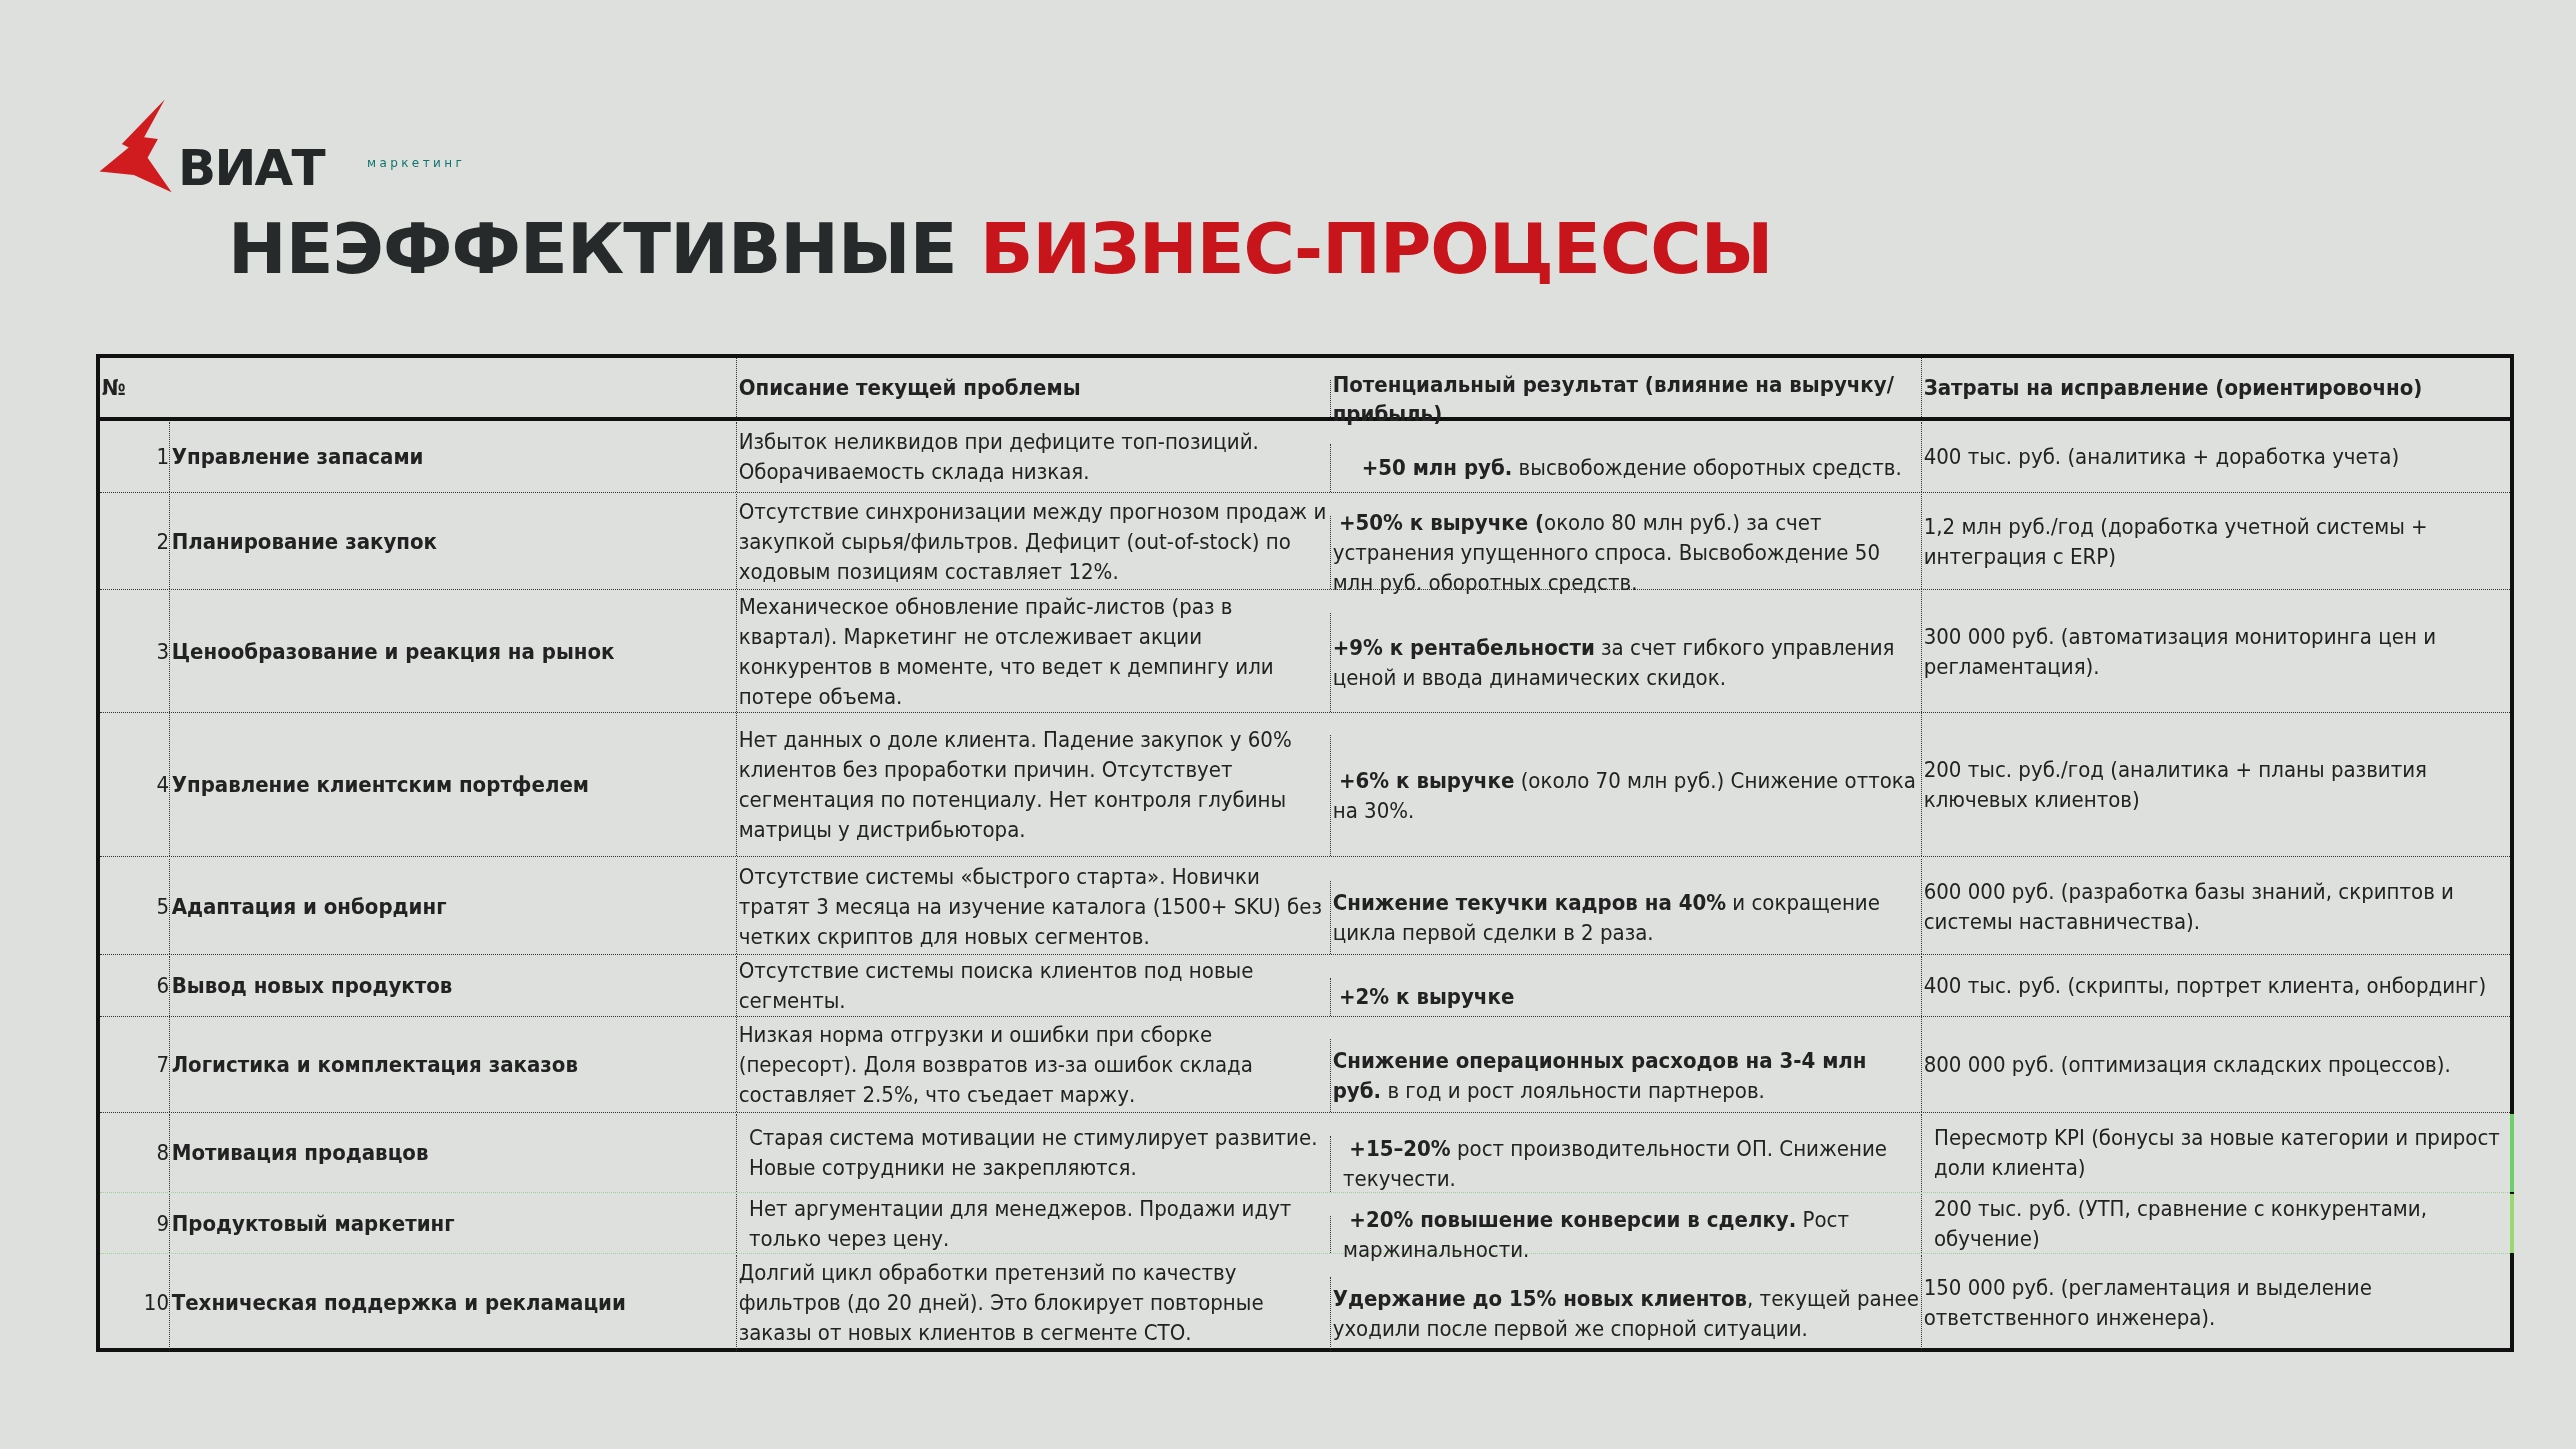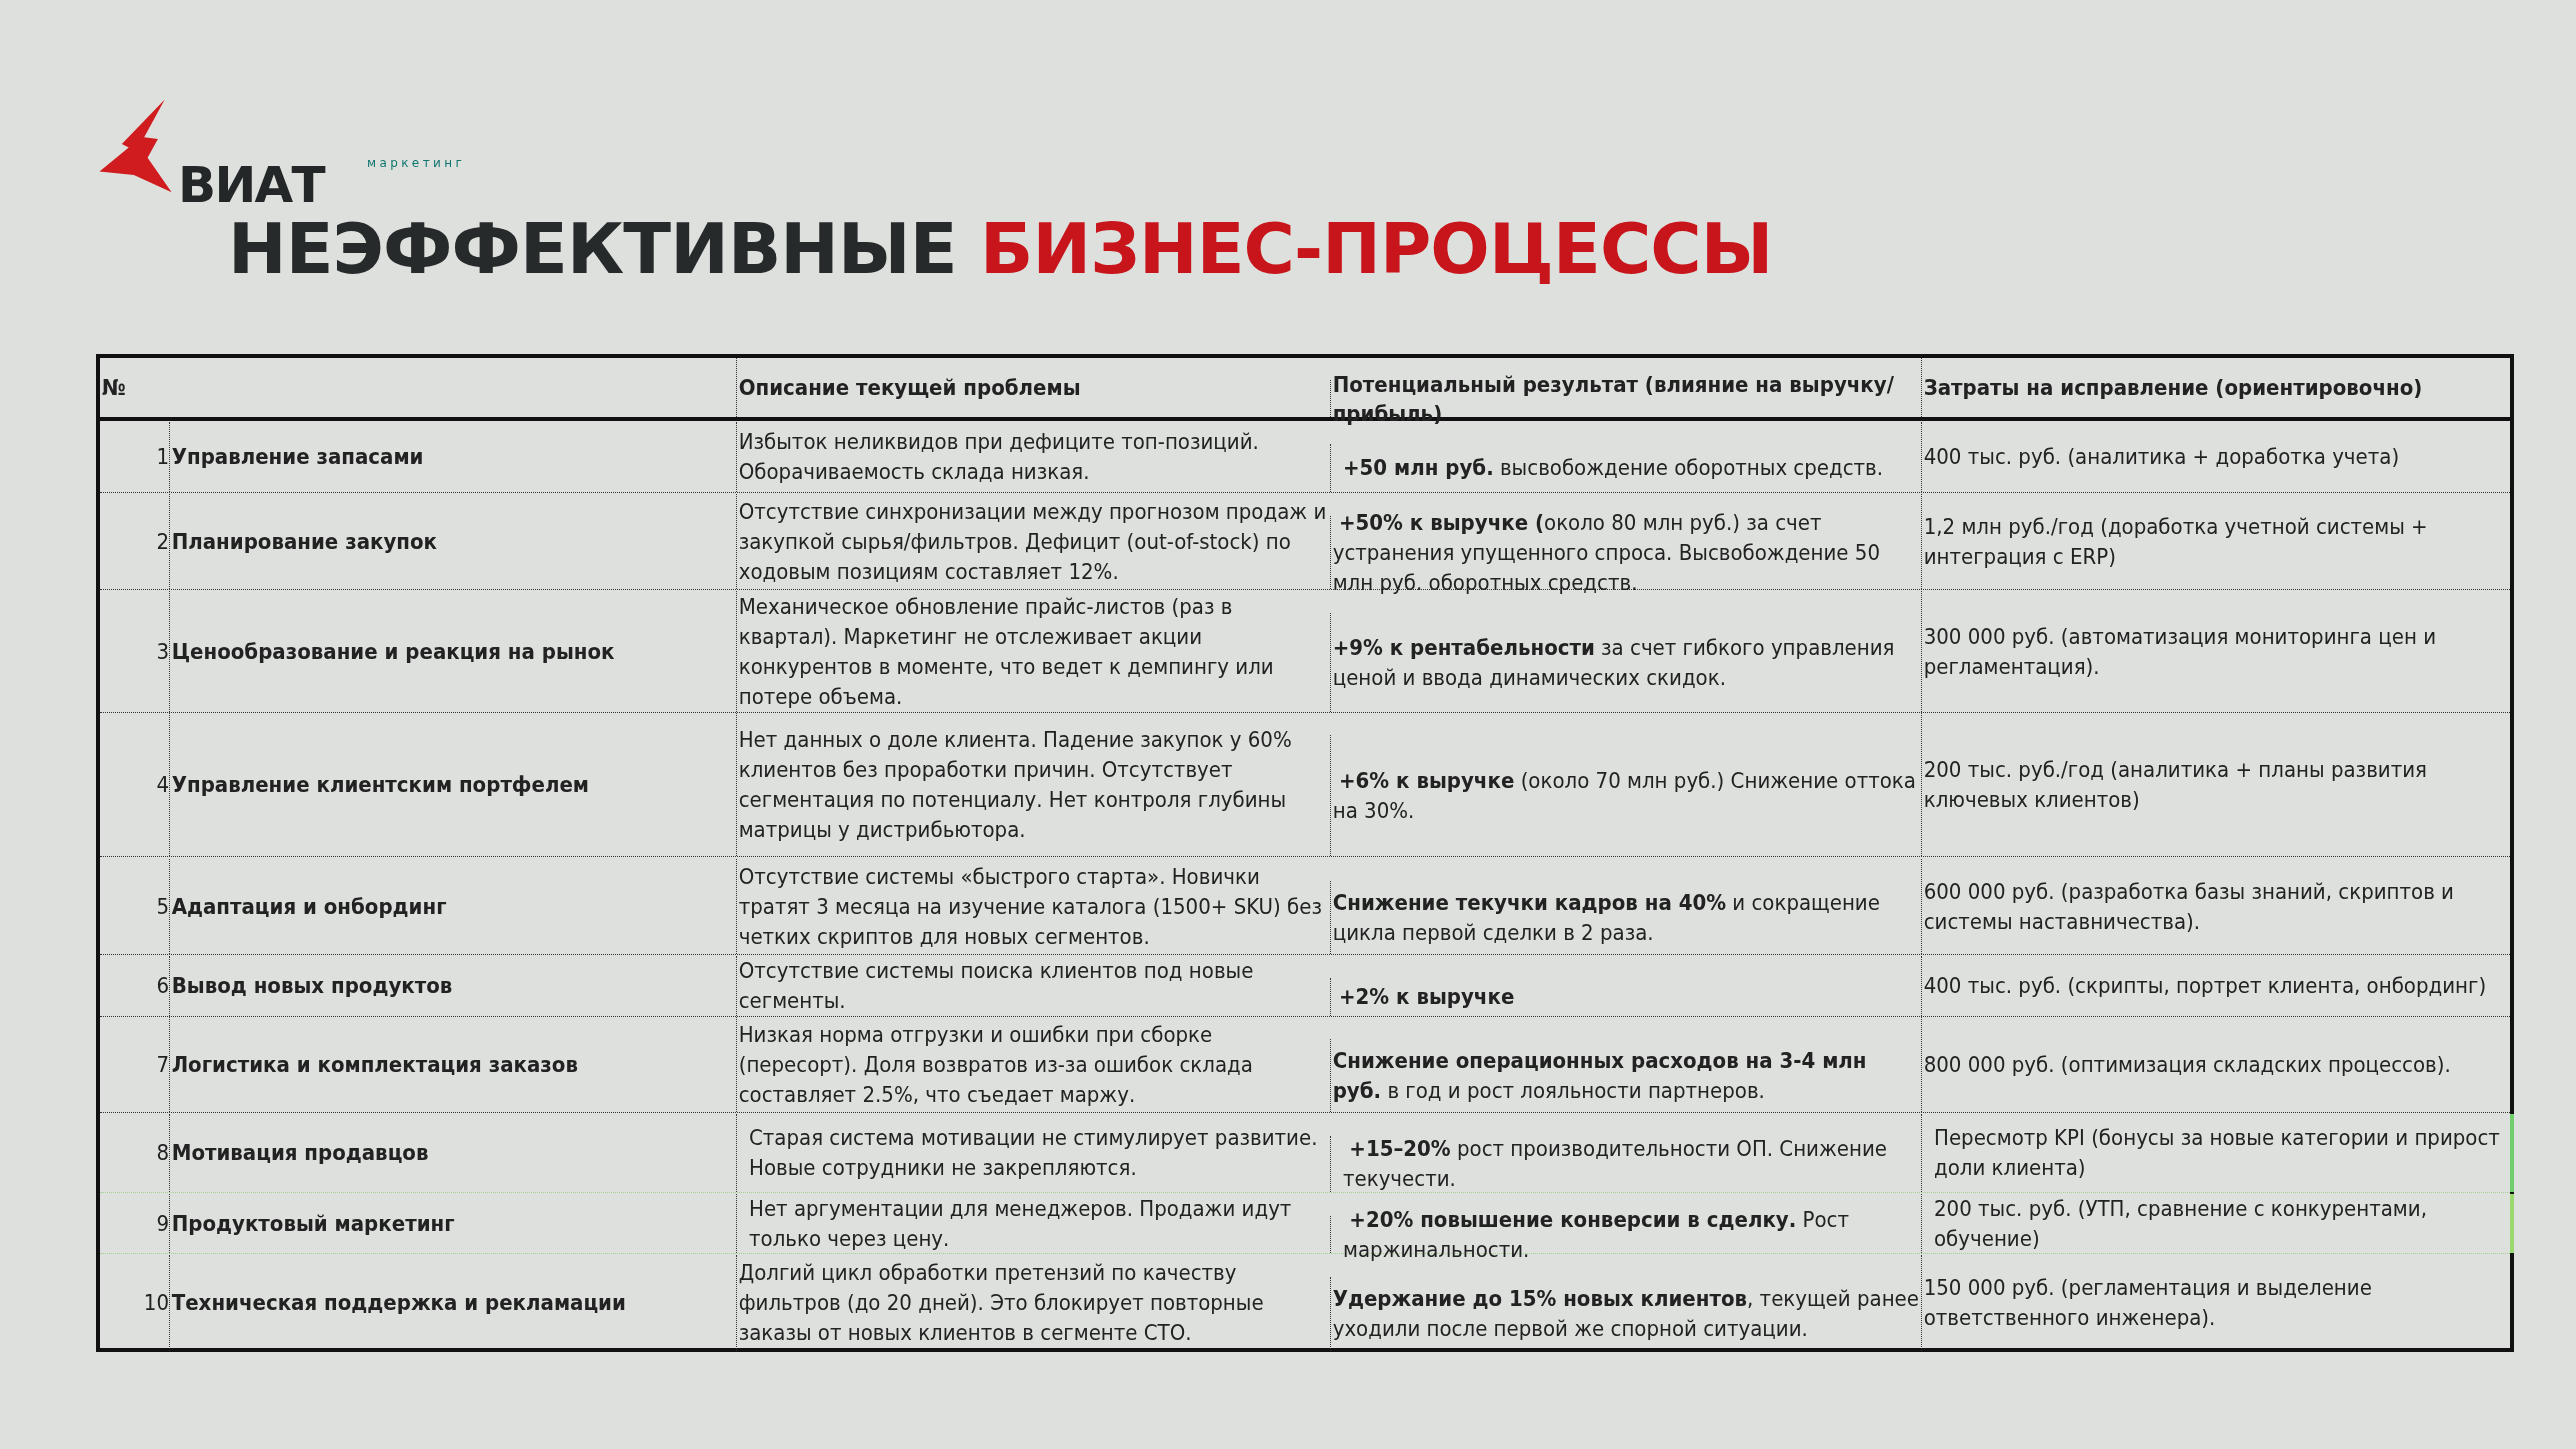--- a/index.html
+++ b/index.html
@@ -2,41 +2,41 @@
 <html style="font-size:13.7px"><head>
 <meta charset="utf-8">
 <style>
   html, body { margin:0; padding:0; }
   body {
     width:2576px; height:1449px; background:#dde0dd; position:relative; overflow:hidden;
     font-family:"DejaVu Sans Condensed","DejaVu Sans", sans-serif; color:#222;
   }
   .logo { position:absolute; left:96px; top:96px; width:447px; height:103px; }
   .logo svg { position:absolute; left:0; top:0; }
-  .logo-word { position:absolute; left:82px; top:43px; font-family:"DejaVu Sans", sans-serif; font-weight:bold; font-size:50px; letter-spacing:-1.7px; color:#232728;margin-top:17px; }
+  .logo-word { position:absolute; left:82px; top:43px; font-family:"DejaVu Sans", sans-serif; font-weight:bold; font-size:50px; letter-spacing:-1.7px; color:#232728; }
   .logo-sub { position:absolute; left:271px; top:60px; font-family:"DejaVu Sans", sans-serif; font-size:12px; letter-spacing:3.4px; color:#0f766e; }
   .title { position:absolute; left:228px; top:208px; font-family:"DejaVu Sans", sans-serif; font-weight:bold; font-size:70px; letter-spacing:-0.9px; color:#262a2b; white-space:nowrap; }
   .title .accent { color:#c8151b;text-align:right; }
 
   .table { position:absolute; left:96px; top:354px; width:2418px; height:998px; border:4.3px solid #111; box-sizing:border-box; }
   .row { position:absolute; left:0; right:0; display:block; }
   .row.header { border-bottom:4.3px solid #111; }
   .row.body { border-bottom:1.7px dotted #333; }
   .row.body.last { border-bottom:none; }
   .row.green { border-bottom:1.7px dotted #9fd28c; }
   .cell { position:absolute; top:0; bottom:0; display:flex; align-items:center; box-sizing:border-box; font-size:22px; line-height:30px; padding:0 1.7px; }
   .cell + .cell { border-left:1.7px dotted #333; }
   .c-num { left:0; width:69px; justify-content:flex-end; padding-right:0; }
   .c-name { left:69px; width:568px; font-weight:bold; }
   .c-desc { left:636px; width:593px; }
   .c-res { left:1230px; width:592px;margin-top:22px; }
   .c-cost { left:1821px; width:592px; }
   .header .cell { font-weight:bold; font-size:22px; line-height:29px; }
   .header .c-num { justify-content:flex-start; }
-  .indent { padding-left:12px; }
+  .indent { padding-left:12px;justify-content:center; }
   b { font-weight:bold; }
   .green-edge { position:absolute; right:-4.3px; width:4.3px; }
 </style>
 </head>
 <body>
 
 <div class="logo">
   <svg width="86" height="103" viewBox="0 0 100 120">
     <polygon points="80,4 56,48 72,50 60,72 88,112 44,92 4,88 38,60 30,56" fill="#d01c1f"></polygon>
   </svg>

